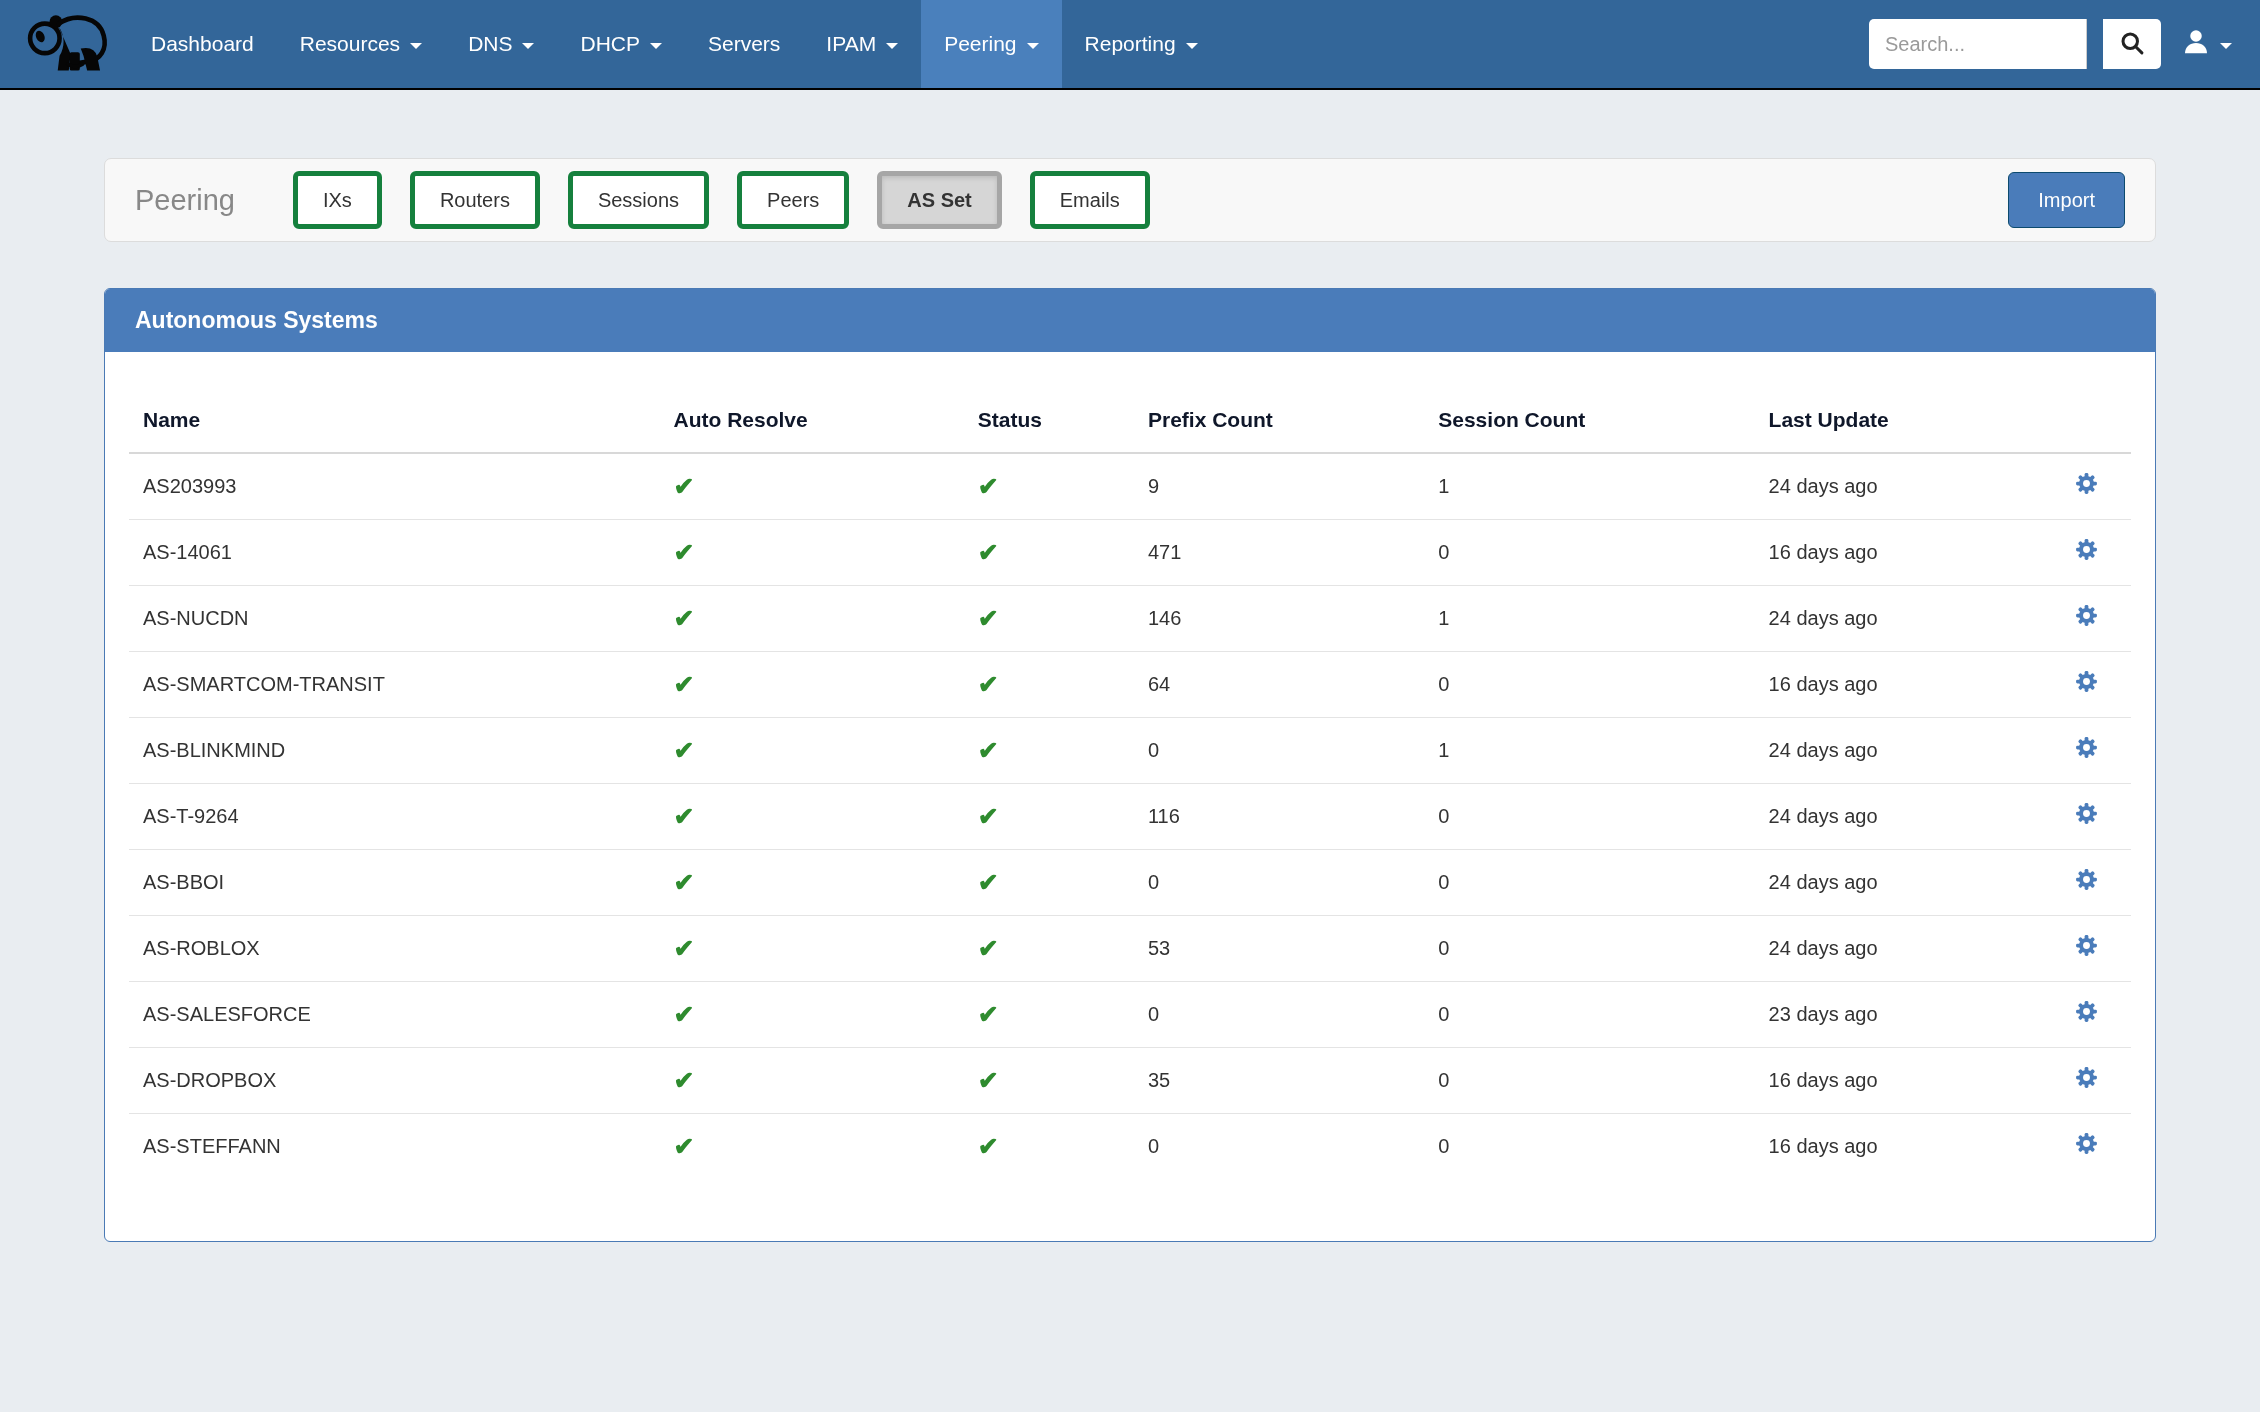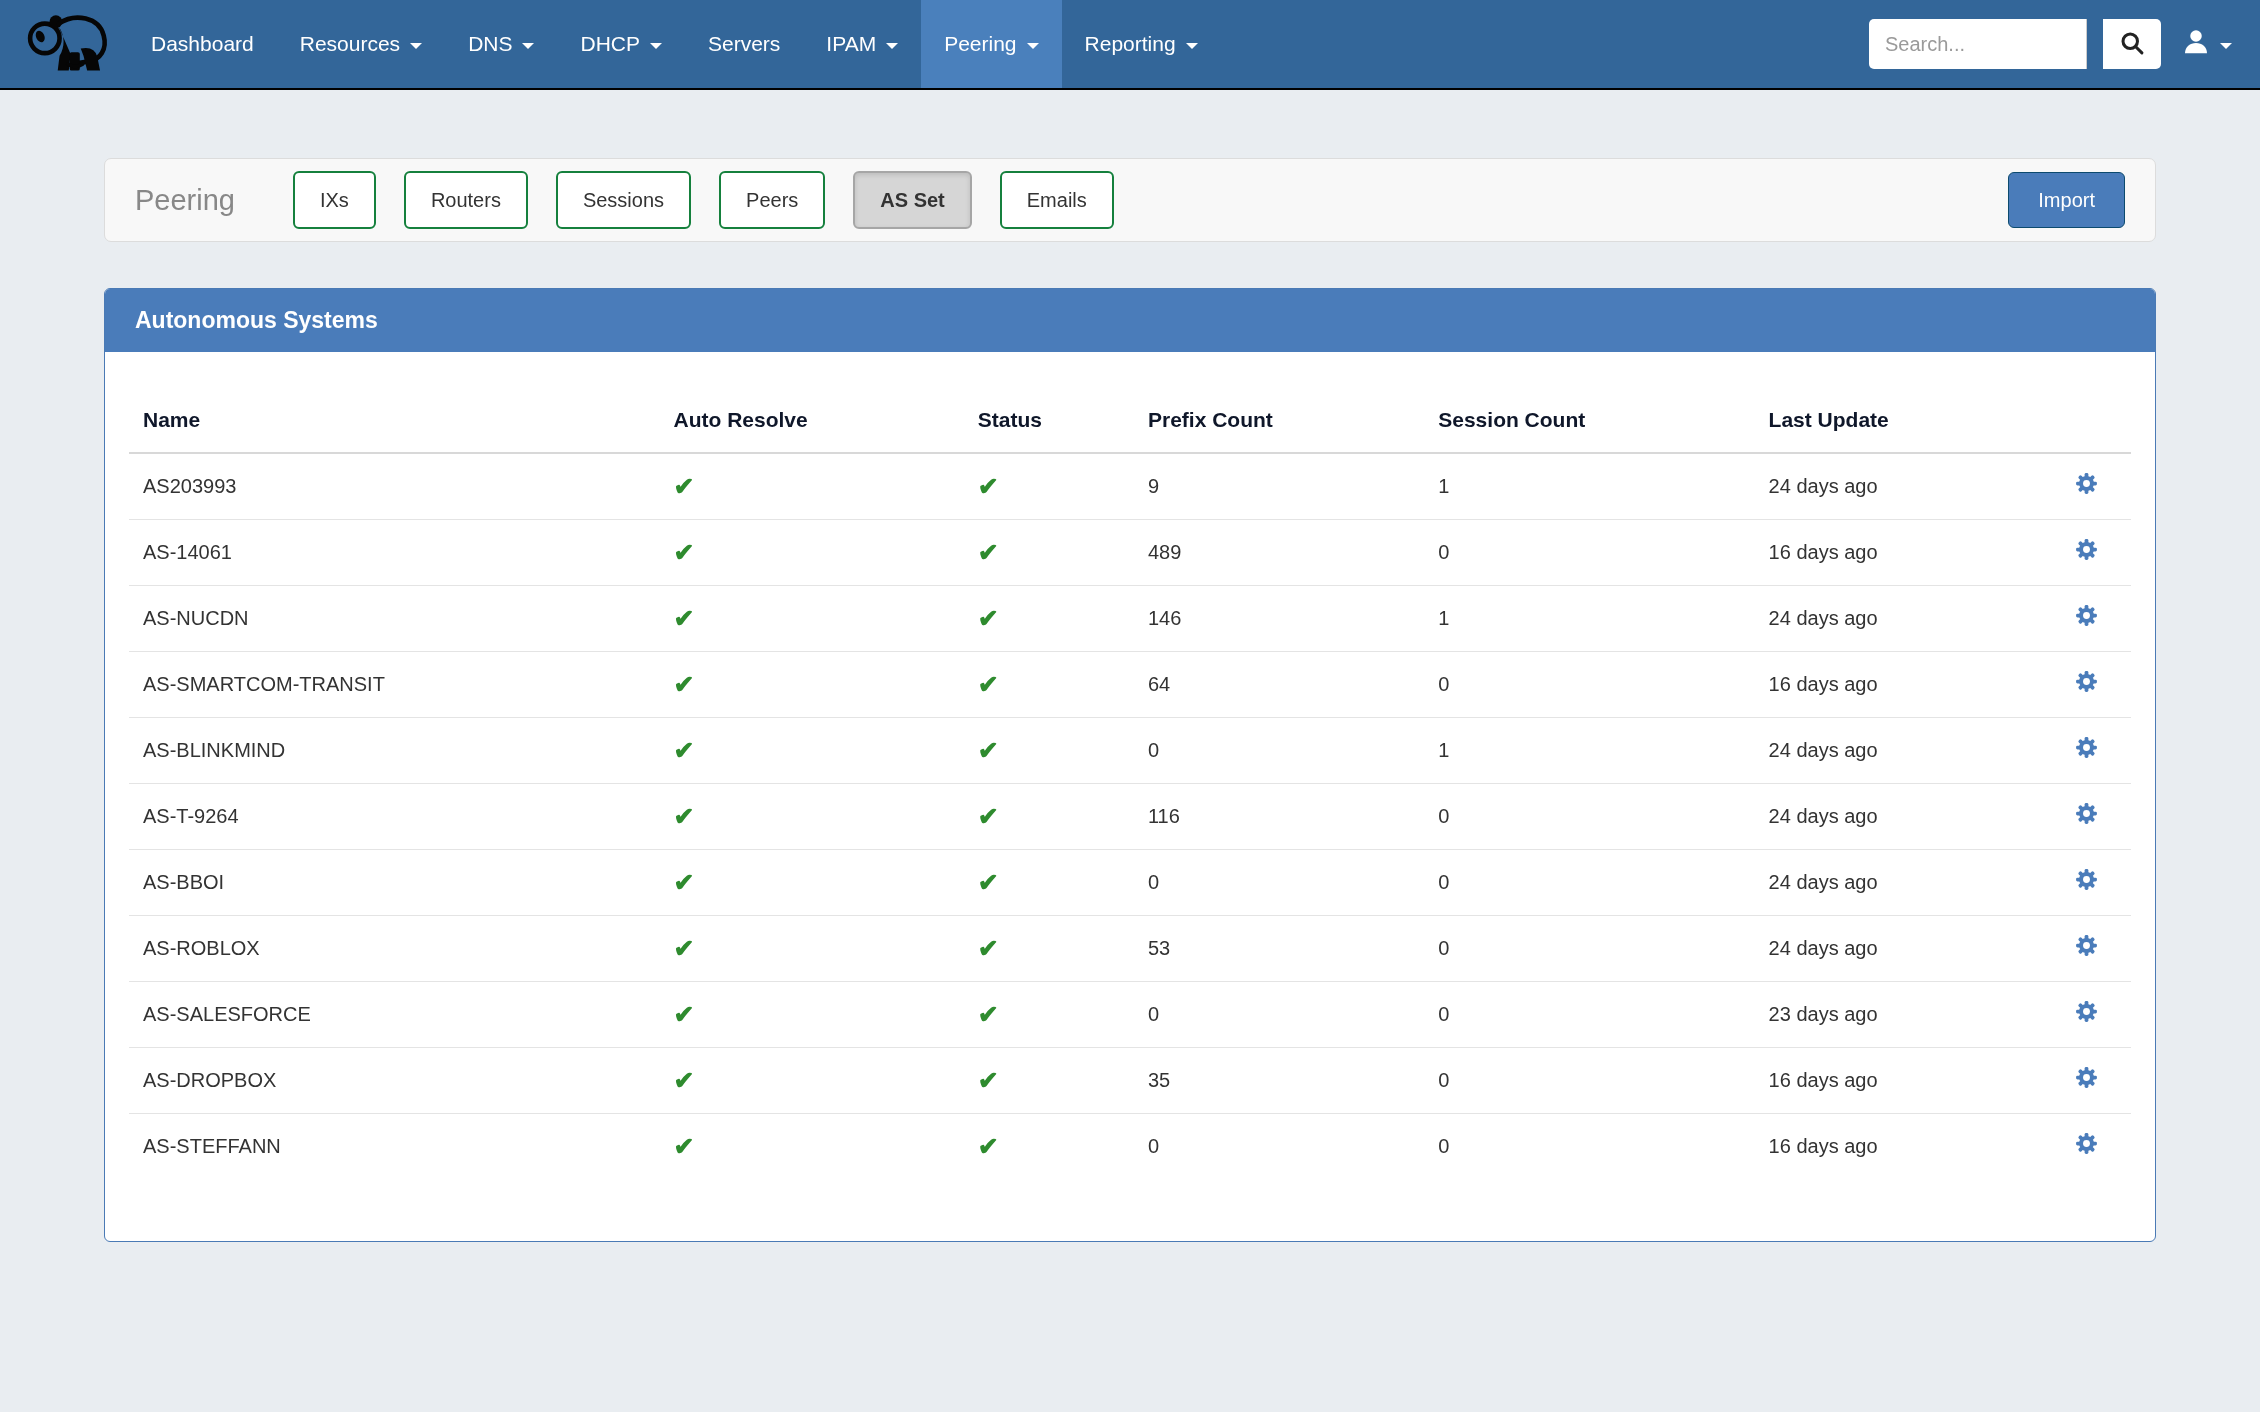--- a/index.html
+++ b/index.html
@@ -52,21 +52,21 @@
   .toolbar-panel {
     height:84px; background:#f8f8f8;
     border:1px solid #dcdcdc; border-radius:7px;
     display:flex; align-items:center; padding:0 30px;
   }
   .toolbar-title { font-size:29px; color:#888; margin-right:58px; }
   .toolbar-buttons { display:flex; align-items:center; }
   .btn {
     height:58px; padding:0 25px; margin-right:28px;
     font-size:20px; color:#333; font-family:inherit;
-    background:#fff; border:2px solid #15803d; border-radius:6px;
+    background:#fff; border:5px solid #15803d; border-radius:6px;
     cursor:pointer;
   }
   .btn.active {
     background:#d6d6d6; border-color:#a6a6a6;
     box-shadow:inset 0 2px 5px rgba(0,0,0,.125);
     font-weight:bold;
   }
   .btn-import {
     margin-left:auto; height:56px; padding:0 29px;
     font-size:20px; color:#fff; font-family:inherit;
@@ -236,21 +236,21 @@
             <circle cx="12" cy="12" r="3.3" fill="#fff"></circle>
           </svg>
         </span>
       </button>
     </td>
   </tr>
             <tr>
     <td>AS-14061</td>
     <td><span class="check">✔</span></td>
     <td><span class="check">✔</span></td>
-    <td>489</td>
+    <td>471</td>
     <td>0</td>
     <td>16 days ago</td>
     <td class="gear-cell">
       <button class="gear-btn">
         <span>
           <svg width="25" height="25" viewBox="0 0 24 24">
             <g fill="#4a7cba">
               <rect x="10.2" y="2" width="3.6" height="20" rx="1.4"></rect>
               <rect x="10.2" y="2" width="3.6" height="20" rx="1.4" transform="rotate(45 12 12)"></rect>
               <rect x="10.2" y="2" width="3.6" height="20" rx="1.4" transform="rotate(90 12 12)"></rect>

